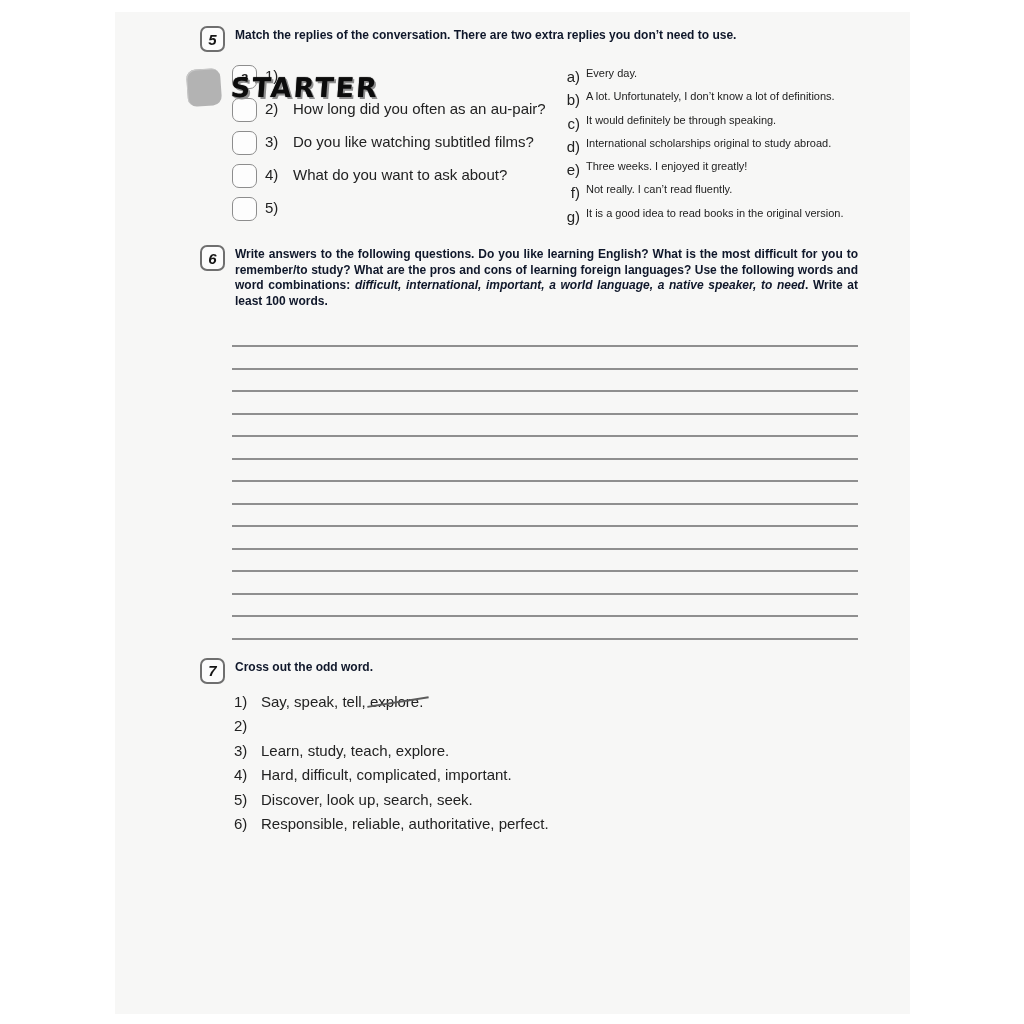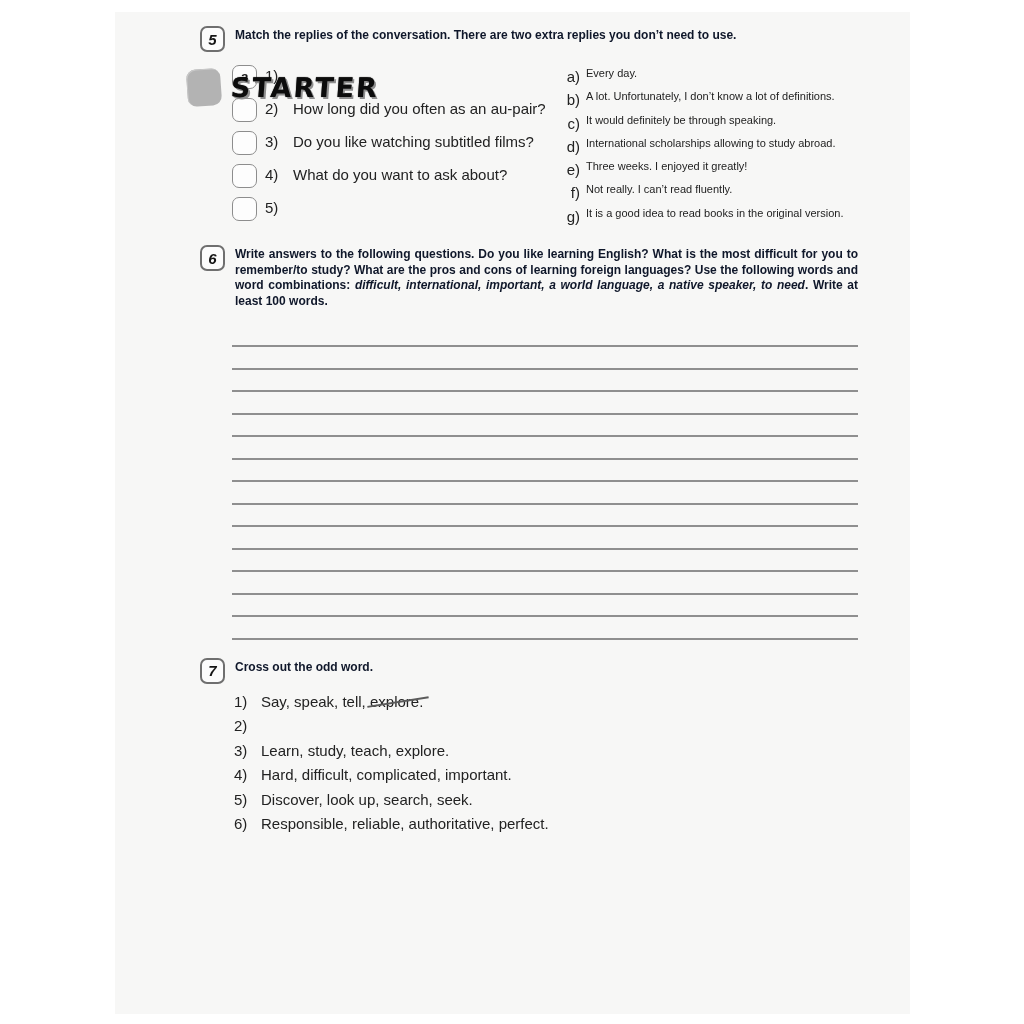--- a/index.html
+++ b/index.html
@@ -132,21 +132,21 @@
           <div class="r-item">
             <div class="rletter">b)</div>
             <div class="rtext">A lot. Unfortunately, I don’t know a lot of definitions.</div>
           </div>
           <div class="r-item">
             <div class="rletter">c)</div>
             <div class="rtext">It would definitely be through speaking.</div>
           </div>
           <div class="r-item">
             <div class="rletter">d)</div>
-            <div class="rtext">International scholarships allowing to study abroad.</div>
+            <div class="rtext">International scholarships original to study abroad.</div>
           </div>
           <div class="r-item">
             <div class="rletter">e)</div>
             <div class="rtext">Three weeks. I enjoyed it greatly!</div>
           </div>
           <div class="r-item">
             <div class="rletter">f)</div>
             <div class="rtext">Not really. I can’t read fluently.</div>
           </div>
           <div class="r-item">

